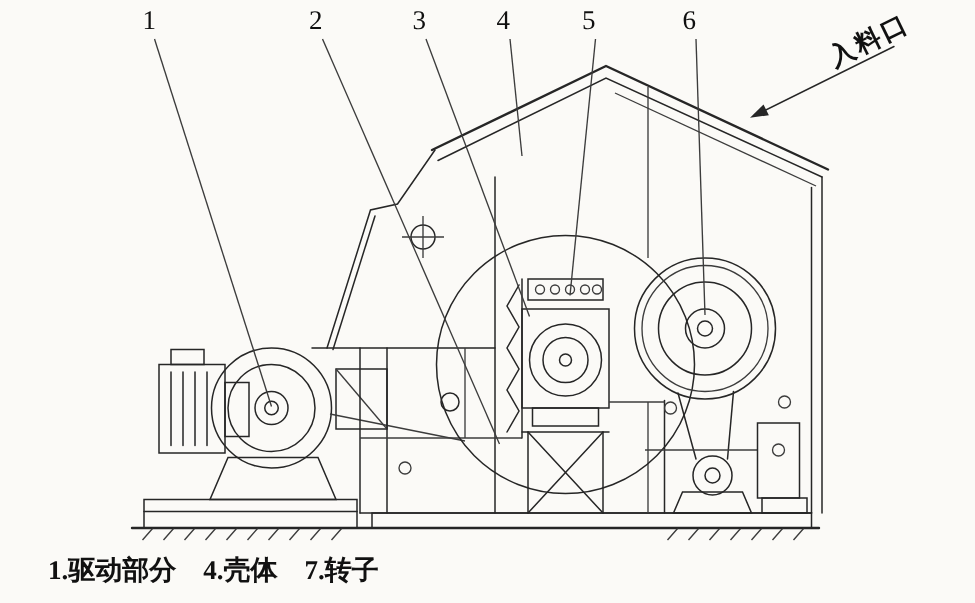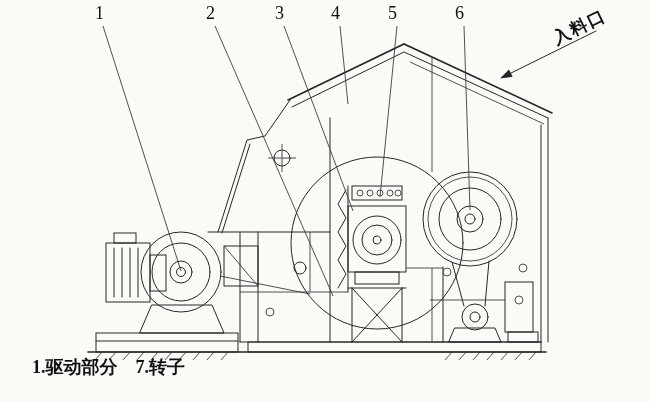--- a/index.html
+++ b/index.html
@@ -27,21 +27,21 @@
   .inlet {
     position:absolute;
     left:554px; top:28px;
     font-size:17px; font-weight:bold; letter-spacing:2px;
     transform:rotate(-26deg);
     transform-origin:left center;
     white-space:nowrap;
   }
   .caption {
     position:absolute;
-    left:32px; top:355px;
+    left:32px; top:368px;
     display:flex; gap:18px;
     font-size:18px; font-weight:bold;
     white-space:nowrap;
   }
 </style>
 </head>
 <body>
 
 <div class="stage">
 
@@ -162,16 +162,17 @@
   <span class="num" style="left:206px;top:4px">2</span>
   <span class="num" style="left:275px;top:4px">3</span>
   <span class="num" style="left:331px;top:4px">4</span>
   <span class="num" style="left:388px;top:4px">5</span>
   <span class="num" style="left:455px;top:4px">6</span>
 
   <span class="inlet">入料口</span>
 
   <div class="caption">
     <span>1.驱动部分</span>
+    <span>4.壳体</span>
     <span>7.转子</span>
   </div>
 
 </div>
 
 </body></html>

